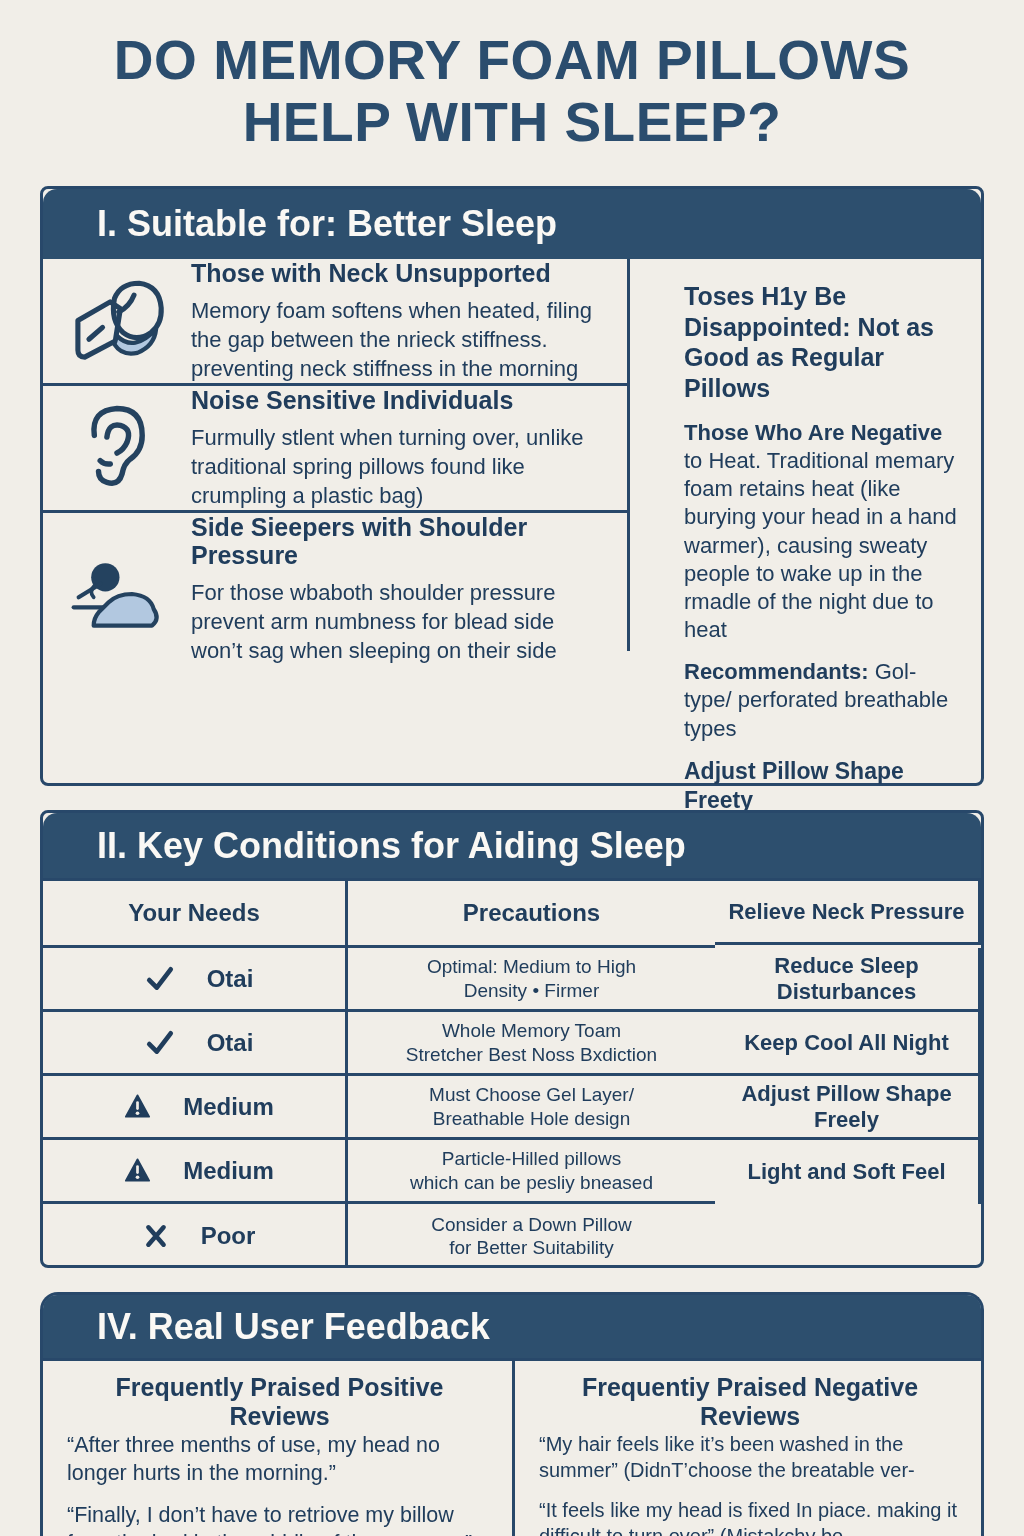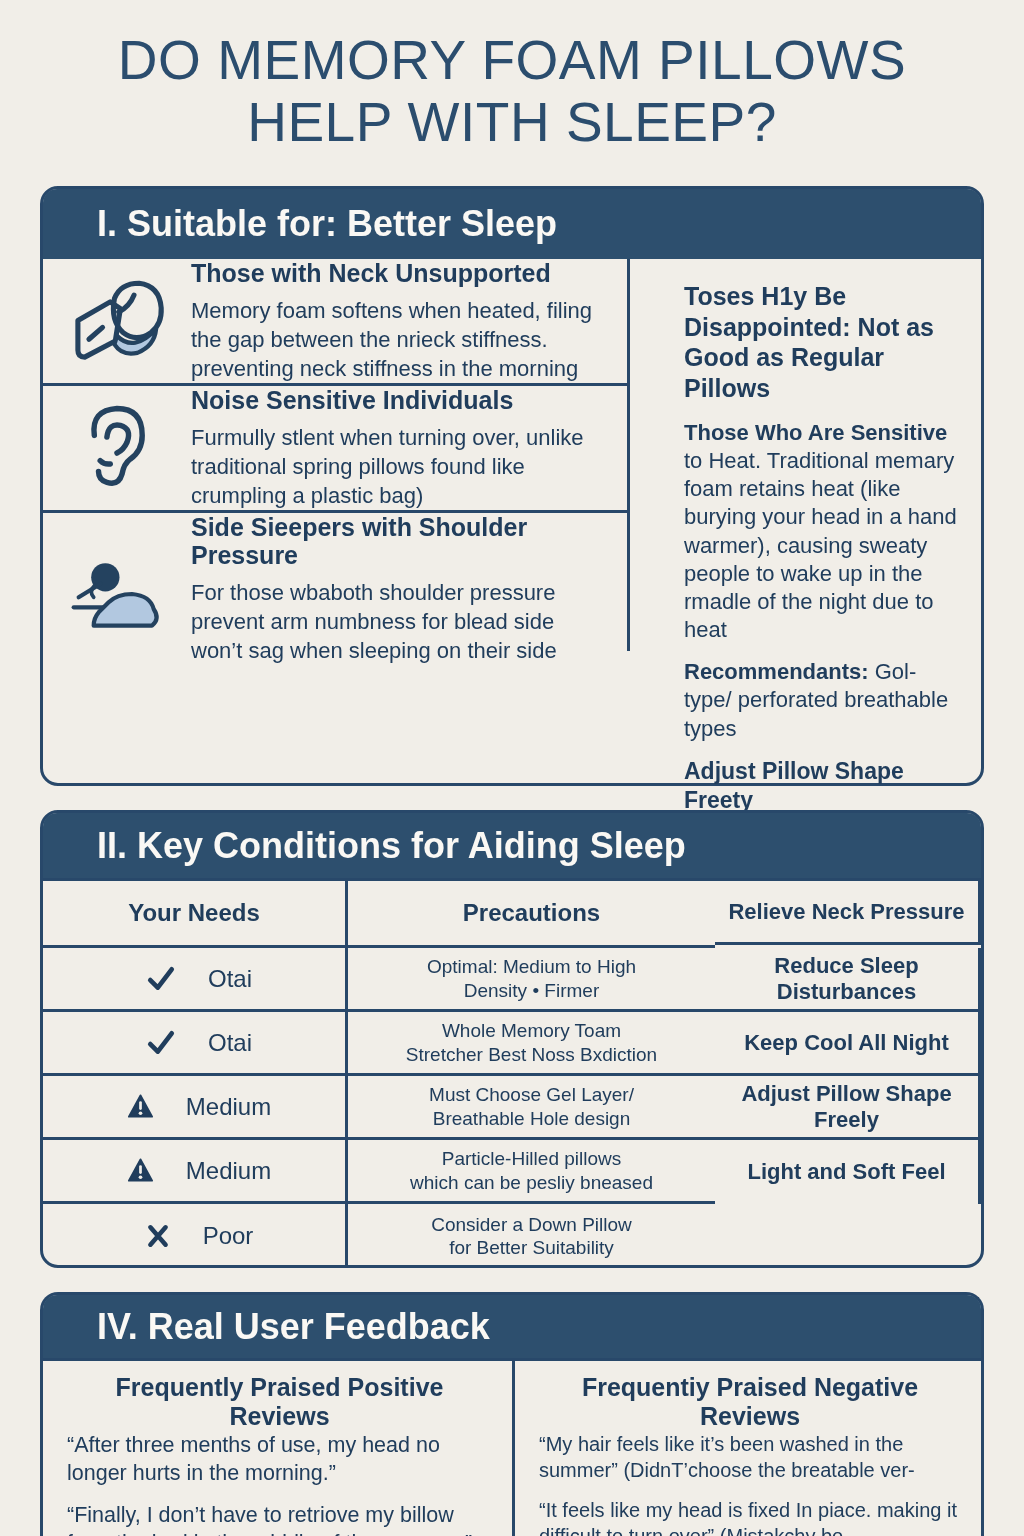--- a/index.html
+++ b/index.html
@@ -10,29 +10,29 @@
     margin: 0 auto;
     background: #f1eee8;
     overflow: hidden;
     font-family: "Liberation Sans", "DejaVu Sans", sans-serif;
     color: #203d5c;
   }
   
   .main-title {
     position: absolute; top: 30px; left: 0; width: 100%;
     text-align: center;
-    font-size: 55px; font-weight: 400; line-height: 1.12;
+    font-size: 55px; font-weight: 700; line-height: 1.12;
     letter-spacing: 0.5px;
     color: #2b4d6e;
   }
   
   .card {
     position: absolute; left: 40px; width: 944px;
     border: 3px solid #28486a;
-    border-radius: 18px;
+    border-radius: 8px;
     background: #f1eee8;
   }
   .card-header {
     background: #2d4f6e;
     color: #faf8f4;
     font-size: 36px; font-weight: bold;
     padding-left: 54px;
     display: flex; align-items: center;
     border-radius: 14px 14px 0 0;
   }
@@ -60,21 +60,21 @@
     display: flex; align-items: center; justify-content: center;
     text-align: center;
     border-bottom: 3px solid #28486a;
     padding: 2px 6px;
   }
   .s2-cell.cr { border-right: 3px solid #28486a; }
   .s2-cell.last { border-bottom: none; }
   .s2-head { height: 67px; font-size: 24px; font-weight: bold; white-space: pre-line; line-height: 1.15; }
   .s2-row  { height: 64px; }
   .s2-need { font-size: 22px; font-weight: bold; }
-  .s2-verdict { gap: 32px; font-size: 24px; font-weight: normal; padding-left: 16px; }
+  .s2-verdict { gap: 32px; font-size: 24px; font-weight: bold; padding-left: 16px; }
   .s2-prec { font-size: 19px; line-height: 1.22; white-space: pre-line; padding: 2px 4px; text-align: center; }
   
   #card4 { top: 1292px; height: 310px; border-bottom: none; border-radius: 18px 18px 0 0; }
   #card4 .card-header { height: 66px; border-bottom: 3px solid #28486a; }
   .s4-body { display: flex; height: 244px; }
   .s4-col { padding: 12px 20px 0 24px; }
   .s4-col.left { width: 472px; border-right: 3px solid #28486a; }
   .s4-col.right { flex: 1; }
   .s4-heading { font-size: 25px; font-weight: bold; text-align: center; }
   .s4-review { font-size: 21.5px; line-height: 1.32; margin-bottom: 13px; }
@@ -144,21 +144,21 @@
             <div class="s1-item-title">Side Sieepers with Shoulder Pressure</div>
             <div class="s1-item-body">For those wbaboth shoulder pressure prevent arm numbness for blead side won’t sag when sleeping on their side</div>
           </div>
         </div>
 
       </div>
 
       <div class="s1-right">
         <div class="s1-r-heading">Toses H1y Be Disappointed: Not as Good as Regular Pillows</div>
         <div class="s1-para">
-          <span class="lead">Those Who Are Sensitive</span><span> to Heat. Traditional memary foam retains heat (like burying your head in a hand warmer), causing sweaty people to wake up in the rmadle of the night due to heat</span>
+          <span class="lead">Those Who Are Negative</span><span> to Heat. Traditional memary foam retains heat (like burying your head in a hand warmer), causing sweaty people to wake up in the rmadle of the night due to heat</span>
         </div>
         <div class="s1-para">
           <span class="lead">Recommendants:</span><span> Gol-type/ perforated breathable types</span>
         </div>
         <div class="s1-para">
           <span class="lead block">Adjust Pillow Shape Freety</span><span>Fixed-shaps wave pillows and buttarity pillows can easily kneaded and deformed</span>
         </div>
       </div>
     </div>
   </div>

